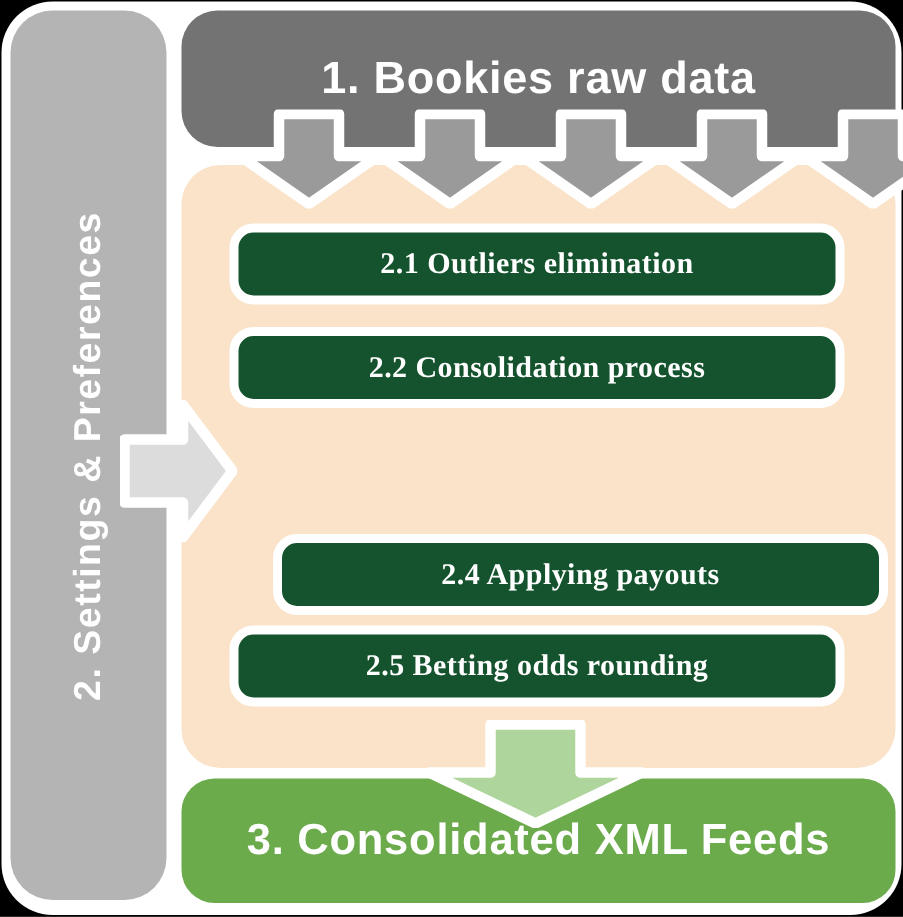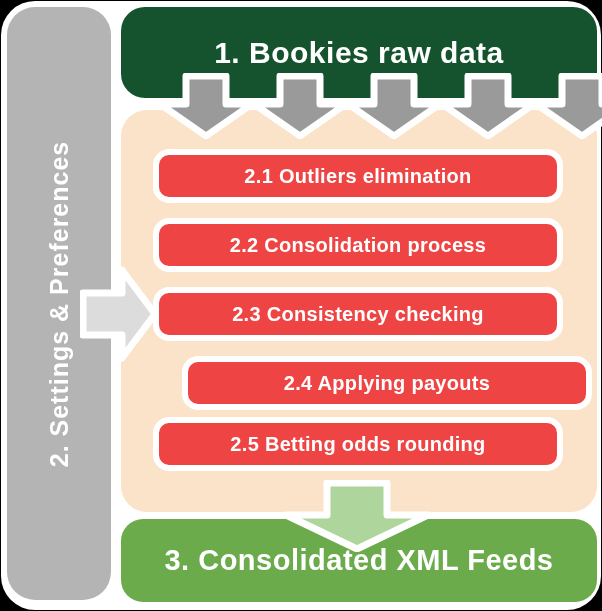--- a/index.html
+++ b/index.html
@@ -10,41 +10,41 @@
   .frame {
     position:absolute; left:1px; top:1px; width:600px; height:609px;
     background:#ffffff; border-radius:34px; z-index:0;
   }
   .box {
     position:absolute; display:flex; align-items:center; justify-content:center;
     color:#ffffff; font-weight:bold; z-index:1; text-align:center;
   }
   .source-box {
     left:121px; top:7px; width:476px; height:91px;
-    background:#14532d; border-radius:24px; font-size:30px; letter-spacing:0.5px;
+    background:#737373; border-radius:24px; font-size:30px; letter-spacing:0.5px;
   }
   .sidebar {
     position:absolute; left:7px; top:7px; width:104px; height:593px;
     background:#B4B4B4; border-radius:28px; z-index:1;
   }
   .sidebar-label {
     position:absolute; top:50%; left:50%;
     transform:translate(-50%,-50%) rotate(-90deg);
     white-space:nowrap; color:#ffffff; font-weight:bold;
     font-size:25px; letter-spacing:1px;
   }
   .panel {
     position:absolute; left:121px; top:110px; width:476px; height:402px;
     background:#FAE3C9; border-radius:26px; z-index:1;
   }
   .step {
     position:absolute; left:153px; width:410px; height:54px;
-    background:#ef4444; border:6px solid #ffffff; border-radius:16px;
+    background:#14532d; border:6px solid #ffffff; border-radius:16px;
     box-sizing:border-box; display:flex; align-items:center; justify-content:center;
-    color:#ffffff; font-weight:bold; font-size:20px; z-index:2; letter-spacing:0.3px;
+    color:#ffffff; font-weight:bold; font-size:20px; z-index:2; letter-spacing:0.3px;font-family:Liberation Serif, serif;
   }
   .step-1 { top:149px; } .step-2 { top:218px; } .step-3 { top:287px; }
   .step-4 { top:356px;margin-left:29px; } .step-5 { top:417px; }
   .output-box {
     left:121px; top:519px; width:476px; height:83px;
     background:#6BAB4C; border-radius:22px; font-size:29px; letter-spacing:0.5px;
   }
   .arrow { position:absolute; z-index:3; }
   .down-arrow      { top:73px; width:100px; height:66px; }
   .down-arrow-1 { left:156px; } .down-arrow-2 { left:250px; }
@@ -68,23 +68,20 @@
     <span>1. Bookies raw data</span>
   </div>
 
   <div class="panel"></div>
 
   <div class="step step-1">
     <span>2.1 Outliers elimination</span>
   </div>
   <div class="step step-2">
     <span>2.2 Consolidation process</span>
-  </div>
-  <div class="step step-3">
-    <span>2.3 Consistency checking</span>
   </div>
   <div class="step step-4">
     <span>2.4 Applying payouts</span>
   </div>
   <div class="step step-5">
     <span>2.5 Betting odds rounding</span>
   </div>
 
   <div class="box output-box">
     <span>3. Consolidated XML Feeds</span>

